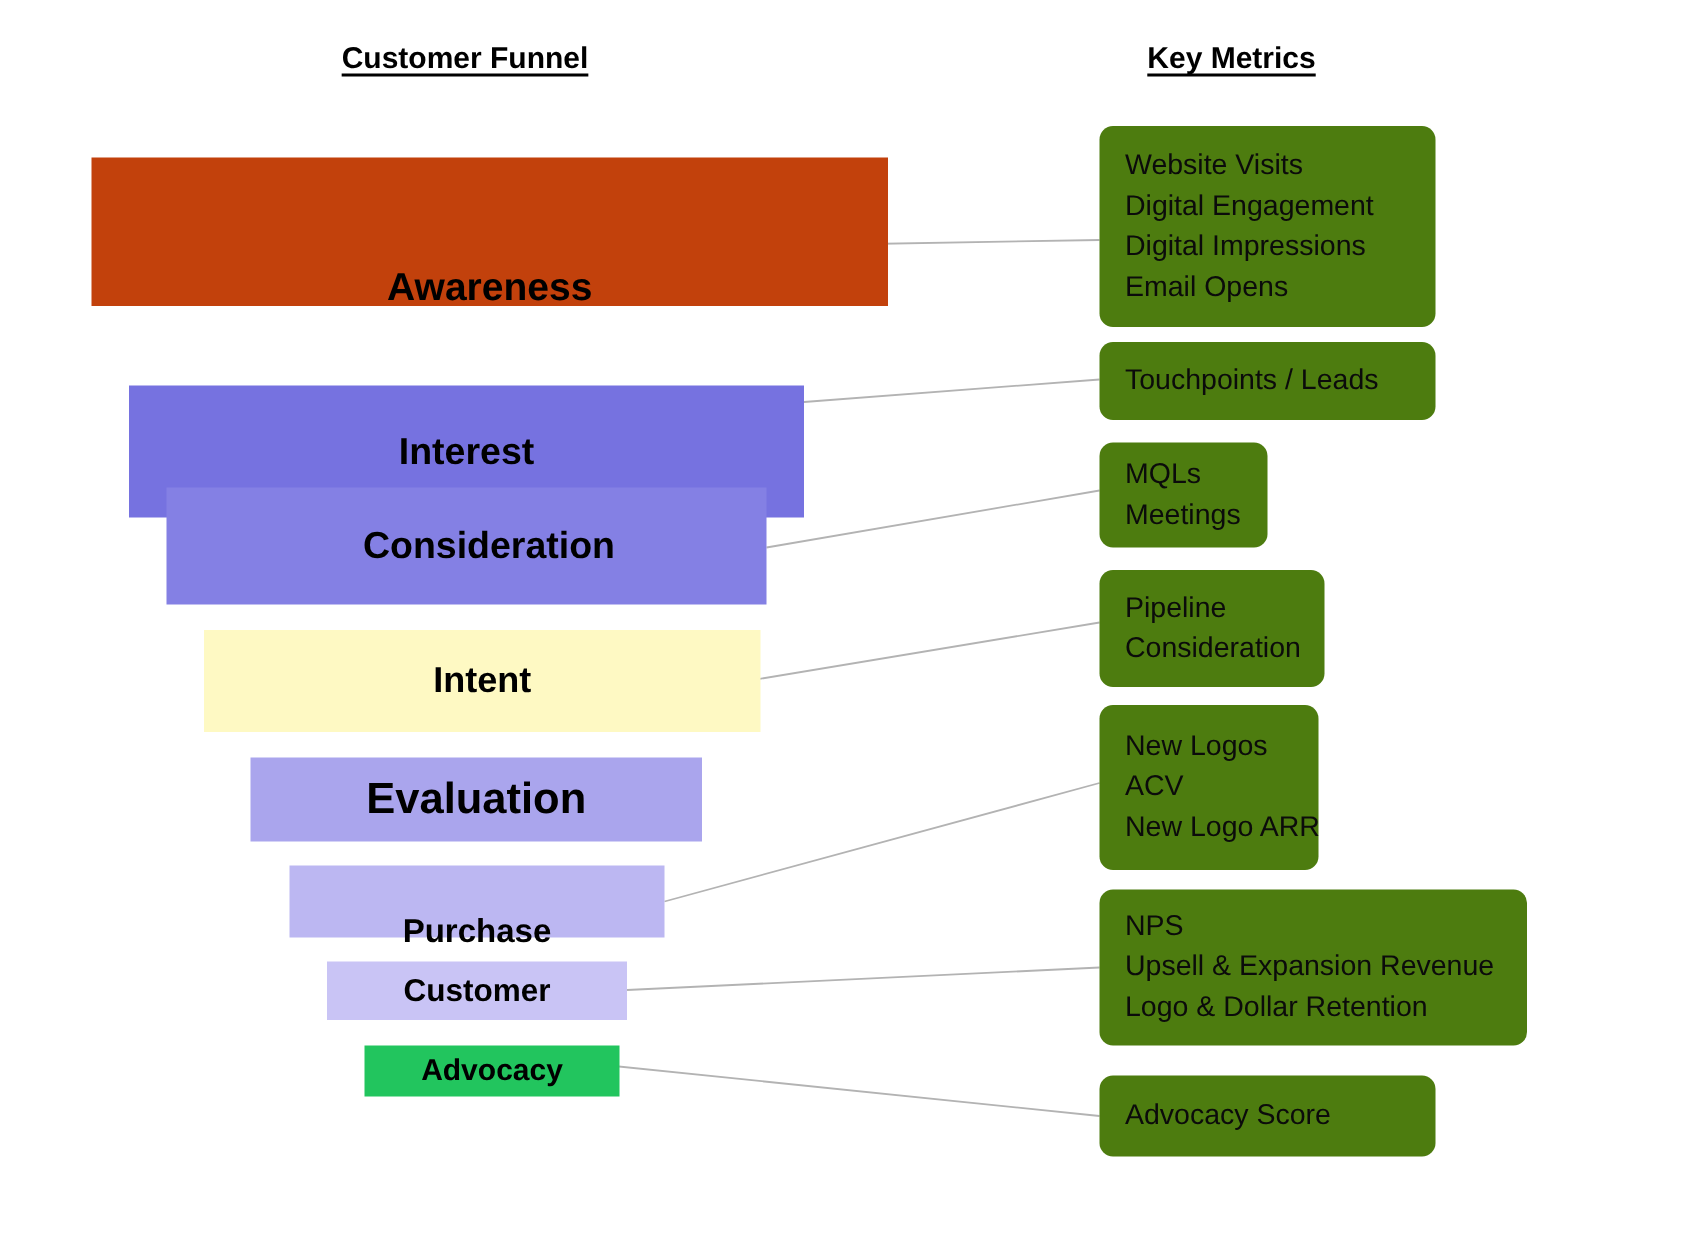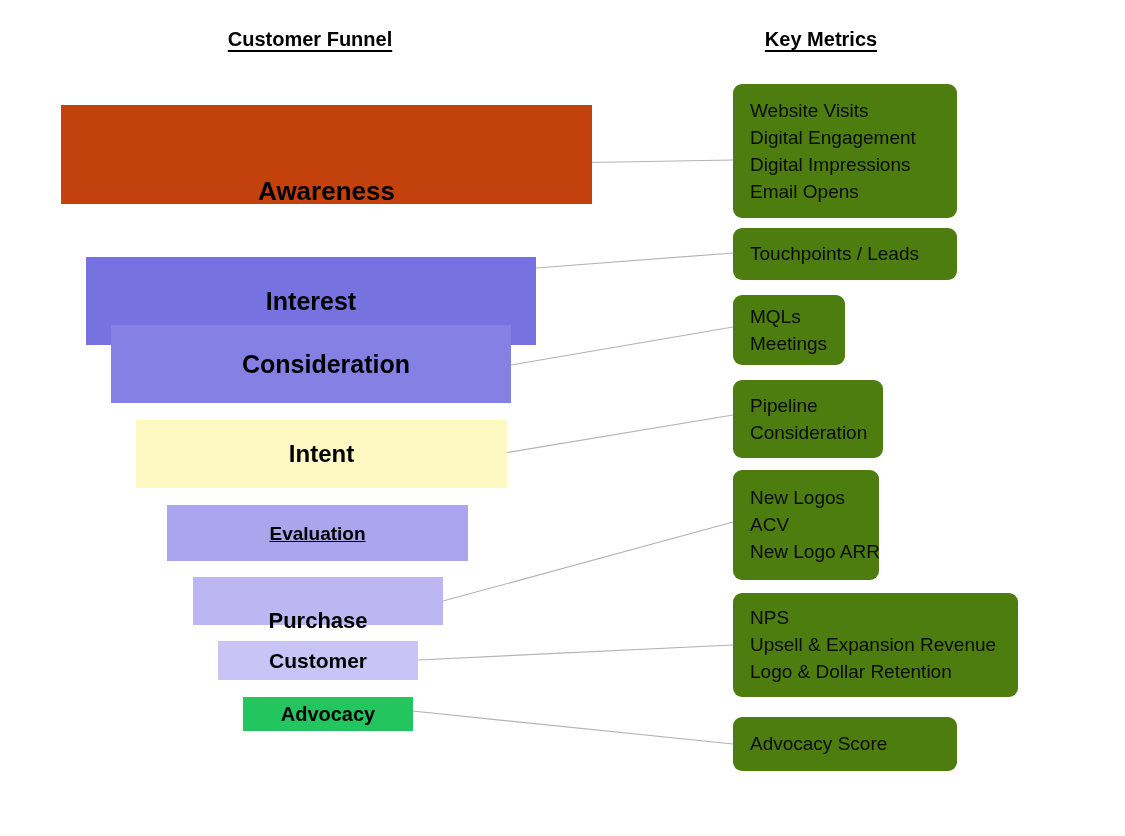--- a/index.html
+++ b/index.html
@@ -109,21 +109,21 @@
       <div class="funnel-bar" style="left: 86px; top: 221px; width: 450px; height: 88px; background: rgb(118, 114, 224); margin-top: 36px;">
         <span class="funnel-label" style="font-size: 25px;">Interest</span>
       </div>
       <div class="funnel-bar" style="left: 111px; top: 325px; width: 400px; height: 78px; background: rgb(132, 128, 228); padding-left: 30px;">
         <span class="funnel-label" style="font-size: 25px;">Consideration</span>
       </div>
       <div class="funnel-bar" style="left: 136px; top: 420px; width: 371px; height: 68px; background: #fef9c3;">
         <span class="funnel-label" style="font-size: 24px;">Intent</span>
       </div>
       <div class="funnel-bar" style="left: 167px; top: 505px; width: 301px; height: 56px; background: rgb(170, 165, 237);">
-        <span class="funnel-label" style="font-size: 19px; text-decoration: underline;">Evaluation</span>
+        <span class="funnel-label" style="font-size: 29px;">Evaluation</span>
       </div>
       <div class="funnel-bar" style="left: 193px; top: 577px; width: 250px; height: 48px; background: rgb(188, 183, 242);">
         <span class="funnel-label" style="font-size: 22px; margin-top: 40px;">Purchase</span>
       </div>
       <div class="funnel-bar" style="left: 218px; top: 641px; width: 200px; height: 39px; background: rgb(201, 196, 245);">
         <span class="funnel-label" style="font-size: 21px;">Customer</span>
       </div>
       <div class="funnel-bar" style="left: 243px; top: 697px; width: 170px; height: 34px; background: #22c55e;">
         <span class="funnel-label" style="font-size: 20px;">Advocacy</span>
       </div>

